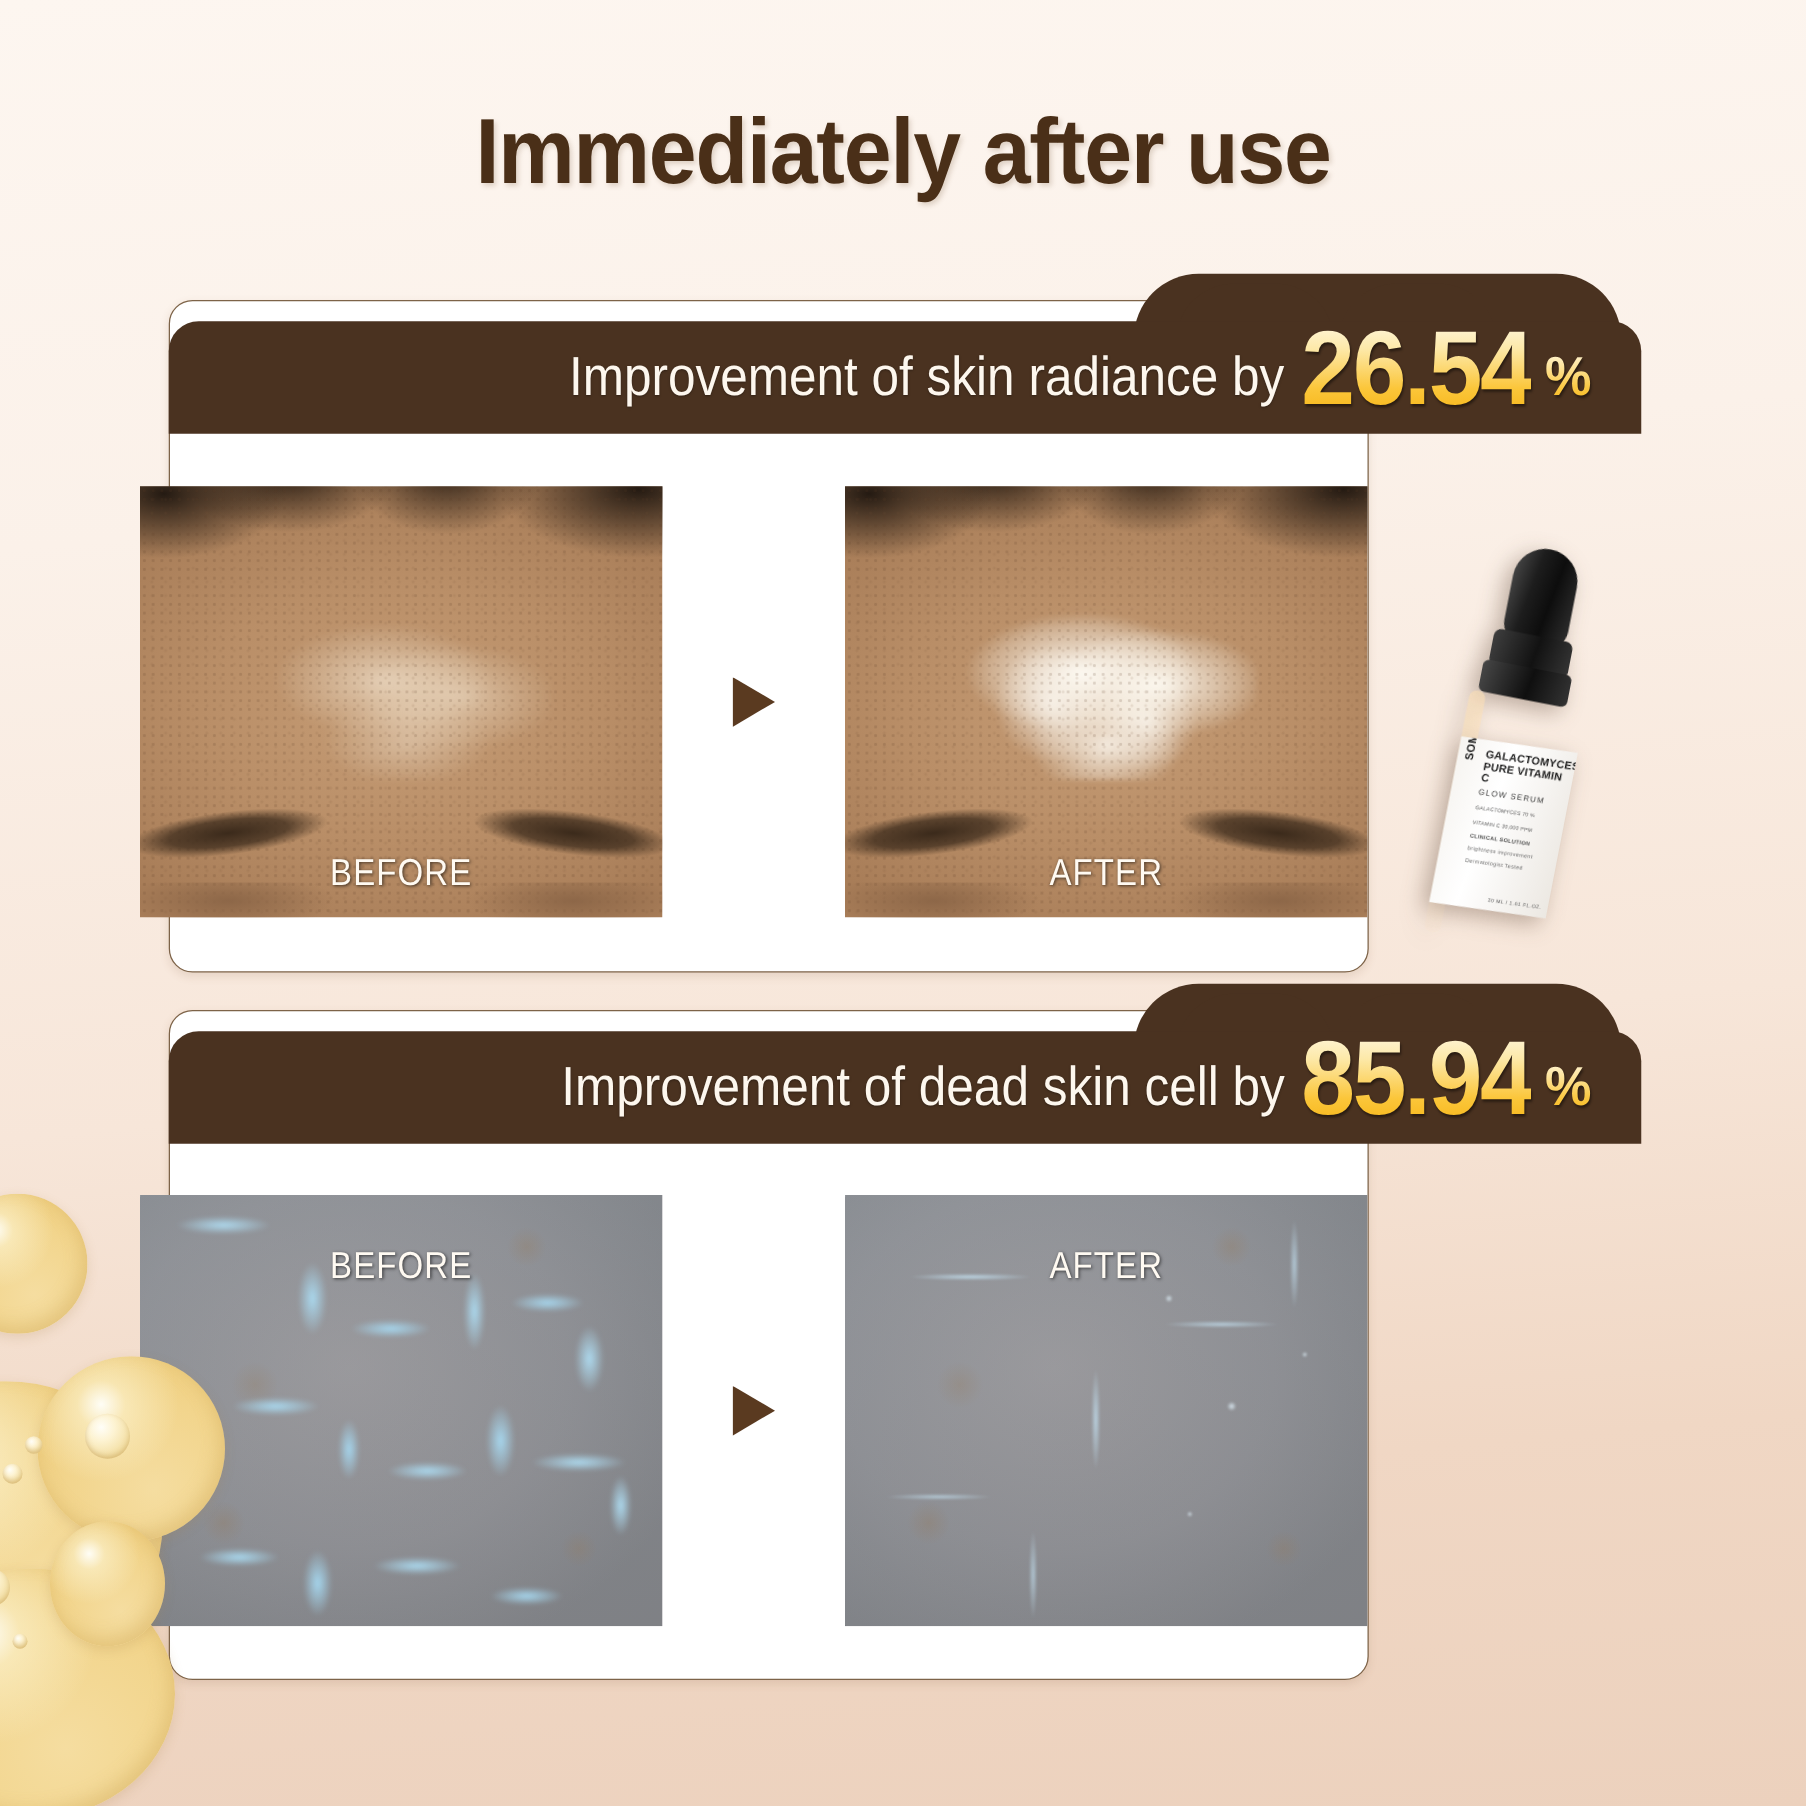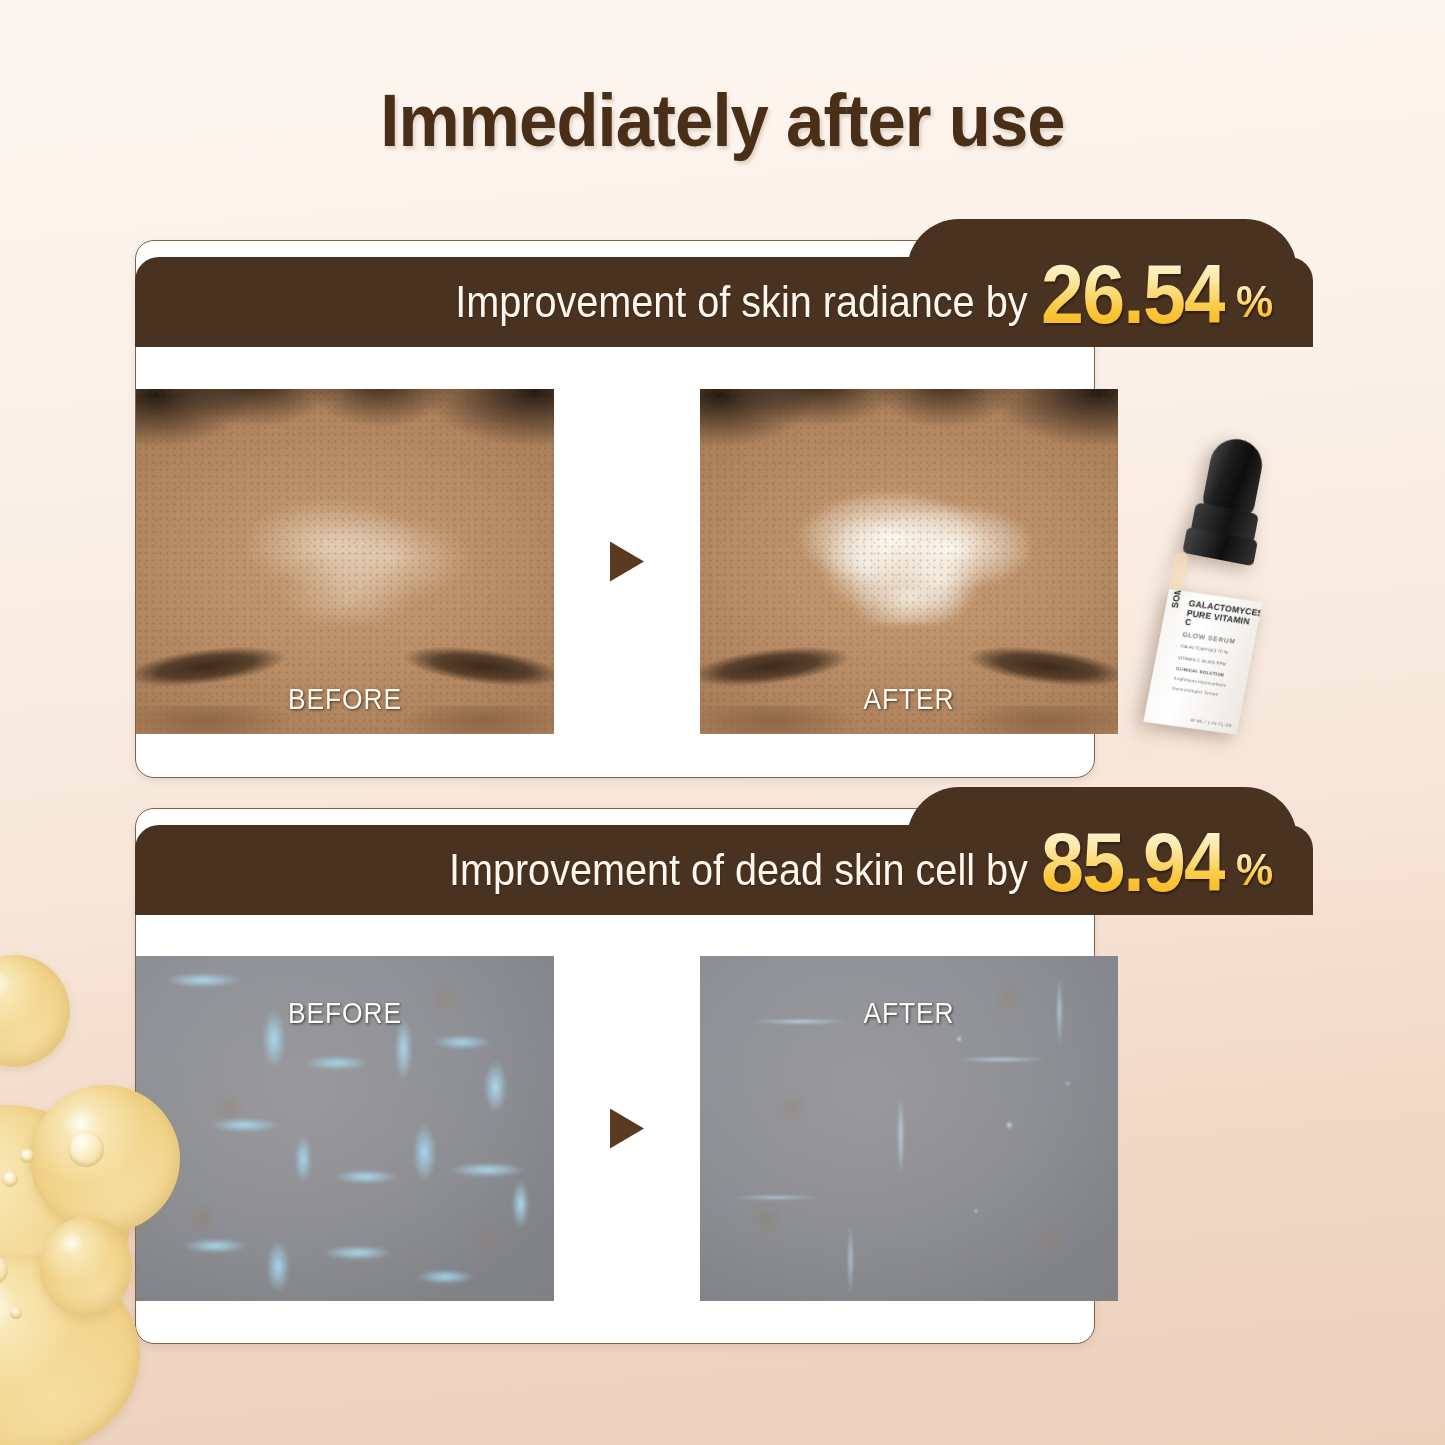--- a/index.html
+++ b/index.html
@@ -90,21 +90,21 @@
     background:linear-gradient(180deg,#fff8e0 0%,#fbcb4a 65%,#f6b414 100%);
     -webkit-background-clip:text; background-clip:text;
     color:transparent; -webkit-text-fill-color:transparent;
     filter:drop-shadow(1px 2px 1px rgba(0,0,0,.45));
     margin-left:2px; line-height:1;
   }
 
   
   .card-body{
     position:absolute; left:0; top:105px; width:100%; bottom:0;
-    display:flex; align-items:center; justify-content:space-between;
+    display:flex; align-items:center; justify-content:flex-end;
     gap:56px;
   }
 
   .panel{
     position:relative; width:418px; height:345px;
     overflow:hidden; flex:none;
   }
   .panel-cap{
     position:absolute; left:0; width:100%;
     text-align:center;

